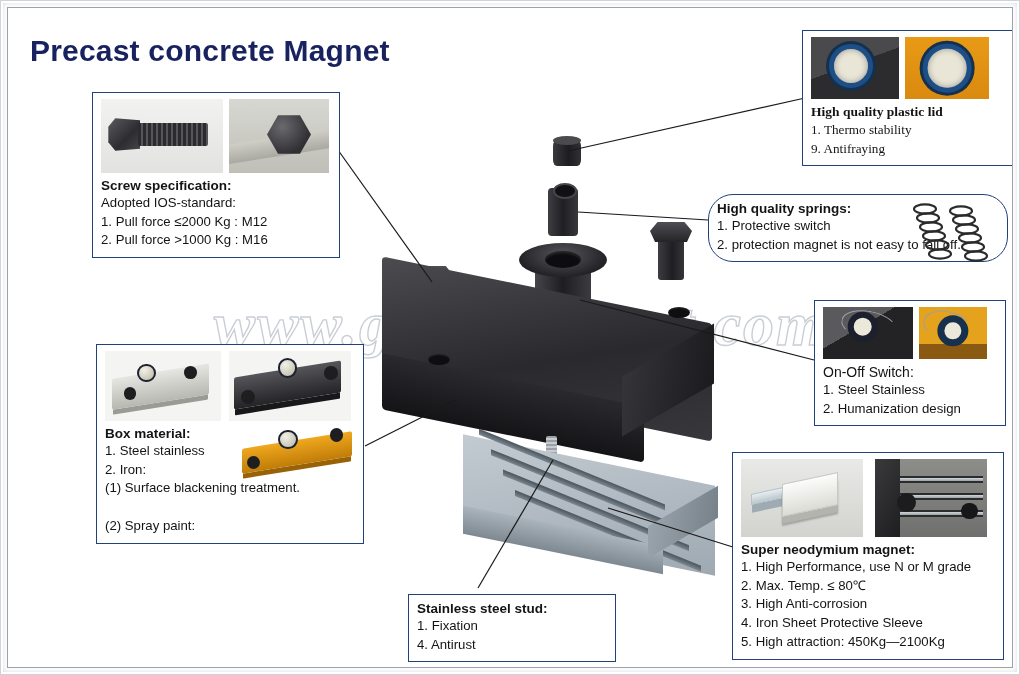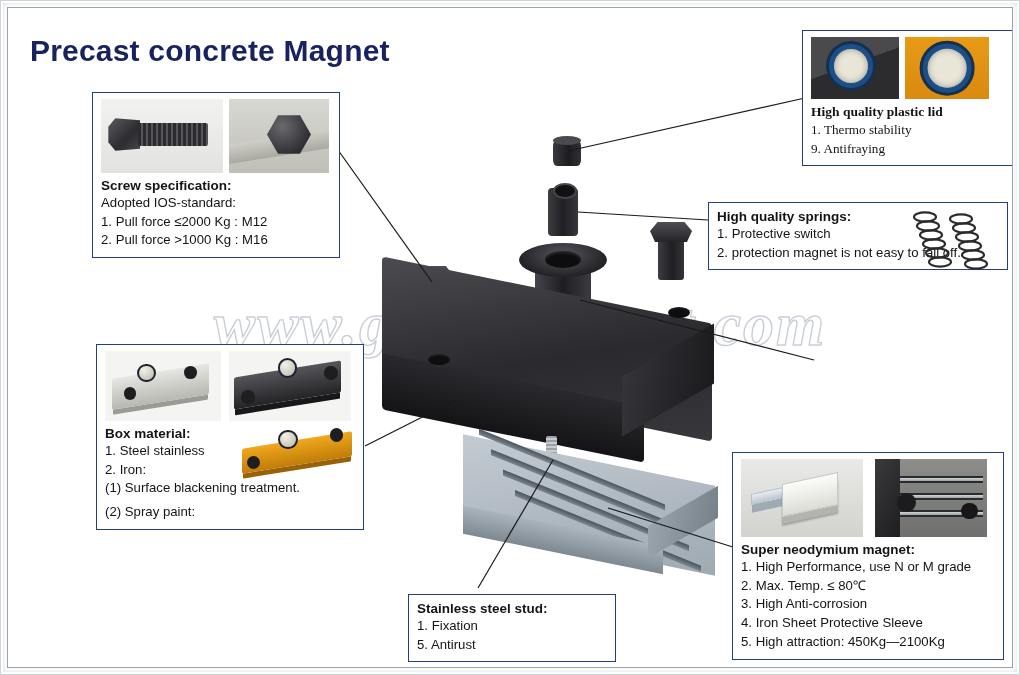--- a/index.html
+++ b/index.html
@@ -359,21 +359,21 @@
       </div>
       <div class="photo ph-lid-orange" style="width:84px;height:62px;">
         <div class="lid-cap"></div>
       </div>
     </div>
     <div class="ctitle">High quality plastic lid</div>
     <div class="cline">1. Thermo stability</div>
     <div class="cline">9. Antifraying</div>
   </div>
 
-  <div class="callout" style="left:700px; top:194px; width:300px;">
+  <div class="callout" style="left:700px; top:186px; width:300px;border-radius:25px;">
     <svg class="springs" viewBox="0 0 96 62">
       <g stroke="#2a2a2a" stroke-width="2.1" fill="none">
         <ellipse cx="26" cy="9" rx="11" ry="4.6"></ellipse>
         <ellipse cx="29" cy="18" rx="11" ry="4.6"></ellipse>
         <ellipse cx="32" cy="27" rx="11" ry="4.6"></ellipse>
         <ellipse cx="35" cy="36" rx="11" ry="4.6"></ellipse>
         <ellipse cx="38" cy="45" rx="11" ry="4.6"></ellipse>
         <ellipse cx="41" cy="54" rx="11" ry="4.6"></ellipse>
         <ellipse cx="62" cy="11" rx="11" ry="4.6"></ellipse>
         <ellipse cx="65" cy="20" rx="11" ry="4.6"></ellipse>
@@ -381,20 +381,35 @@
         <ellipse cx="71" cy="38" rx="11" ry="4.6"></ellipse>
         <ellipse cx="74" cy="47" rx="11" ry="4.6"></ellipse>
         <ellipse cx="77" cy="56" rx="11" ry="4.6"></ellipse>
       </g>
     </svg>
     <div class="ctitle">High quality springs:</div>
     <div class="cline">1. Protective switch</div>
     <div class="cline">2. protection magnet is not easy to fall off.</div>
   </div>
 
+  <div class="callout" style="left:806px; top:292px; width:192px;">
+    <div class="photos">
+      <div class="photo ph-sw-dark" style="width:90px;height:52px;">
+        <div class="sw-wire"></div>
+            <div class="sw-knob"></div>
+      </div>
+      <div class="photo ph-sw-orange" style="width:68px;height:52px;">
+        <div class="sw-wire" style="left:6%;width:70%;"></div>
+            <div class="sw-knob k2"></div>
+      </div>
+    </div>
+    <div class="ctitle plain">On-Off Switch:</div>
+    <div class="cline">1. Steel Stainless</div>
+    <div class="cline">2. Humanization design</div>
+  </div>
 
   <div class="callout" style="left:88px; top:336px; width:268px;">
     <div class="photos" style="gap:8px;">
       <div class="photo ph-box" style="width:116px;height:70px;">
         <div class="bm-body bm-silver"></div>
         <div class="bm-stud" style="left:28%;top:18%;"></div>
         <div class="bm-screw" style="left:68%;top:22%;"></div>
         <div class="bm-screw" style="left:16%;top:52%;"></div>
       </div>
       <div class="photo ph-box" style="width:122px;height:70px;">
@@ -407,27 +422,27 @@
     <div class="photo ph-box" style="position:absolute; right:4px; top:76px; width:122px; height:62px; background:transparent;">
       <div class="bm-body bm-orange"></div>
       <div class="bm-stud" style="left:34%;top:14%;"></div>
       <div class="bm-screw" style="left:76%;top:12%;"></div>
       <div class="bm-screw" style="left:8%;top:56%;"></div>
     </div>
     <div class="ctitle" style="margin-top:4px;">Box  material:</div>
     <div class="cline">1. Steel stainless</div>
     <div class="cline">2. Iron:</div>
     <div class="cline">(1) Surface blackening treatment.</div>
-    <div class="cline" style="margin-top:5px;">(2) Spray paint:</div>
+    <div class="cline" style="margin-top:19px;">(2) Spray paint:</div>
   </div>
 
   <div class="callout" style="left:400px; top:586px; width:208px;">
     <div class="ctitle">Stainless steel stud:</div>
     <div class="cline">1. Fixation</div>
-    <div class="cline">5. Antirust</div>
+    <div class="cline">4. Antirust</div>
   </div>
 
   <div class="callout" style="left:724px; top:444px; width:272px;">
     <div class="photos" style="gap:12px;">
       <div class="photo ph-neo" style="width:122px;height:78px;">
         <div class="neo-thin"></div>
             <div class="neo-block"></div>
       </div>
       <div class="photo ph-assembly" style="width:112px;height:78px;">
         <div class="asm-side"></div>

